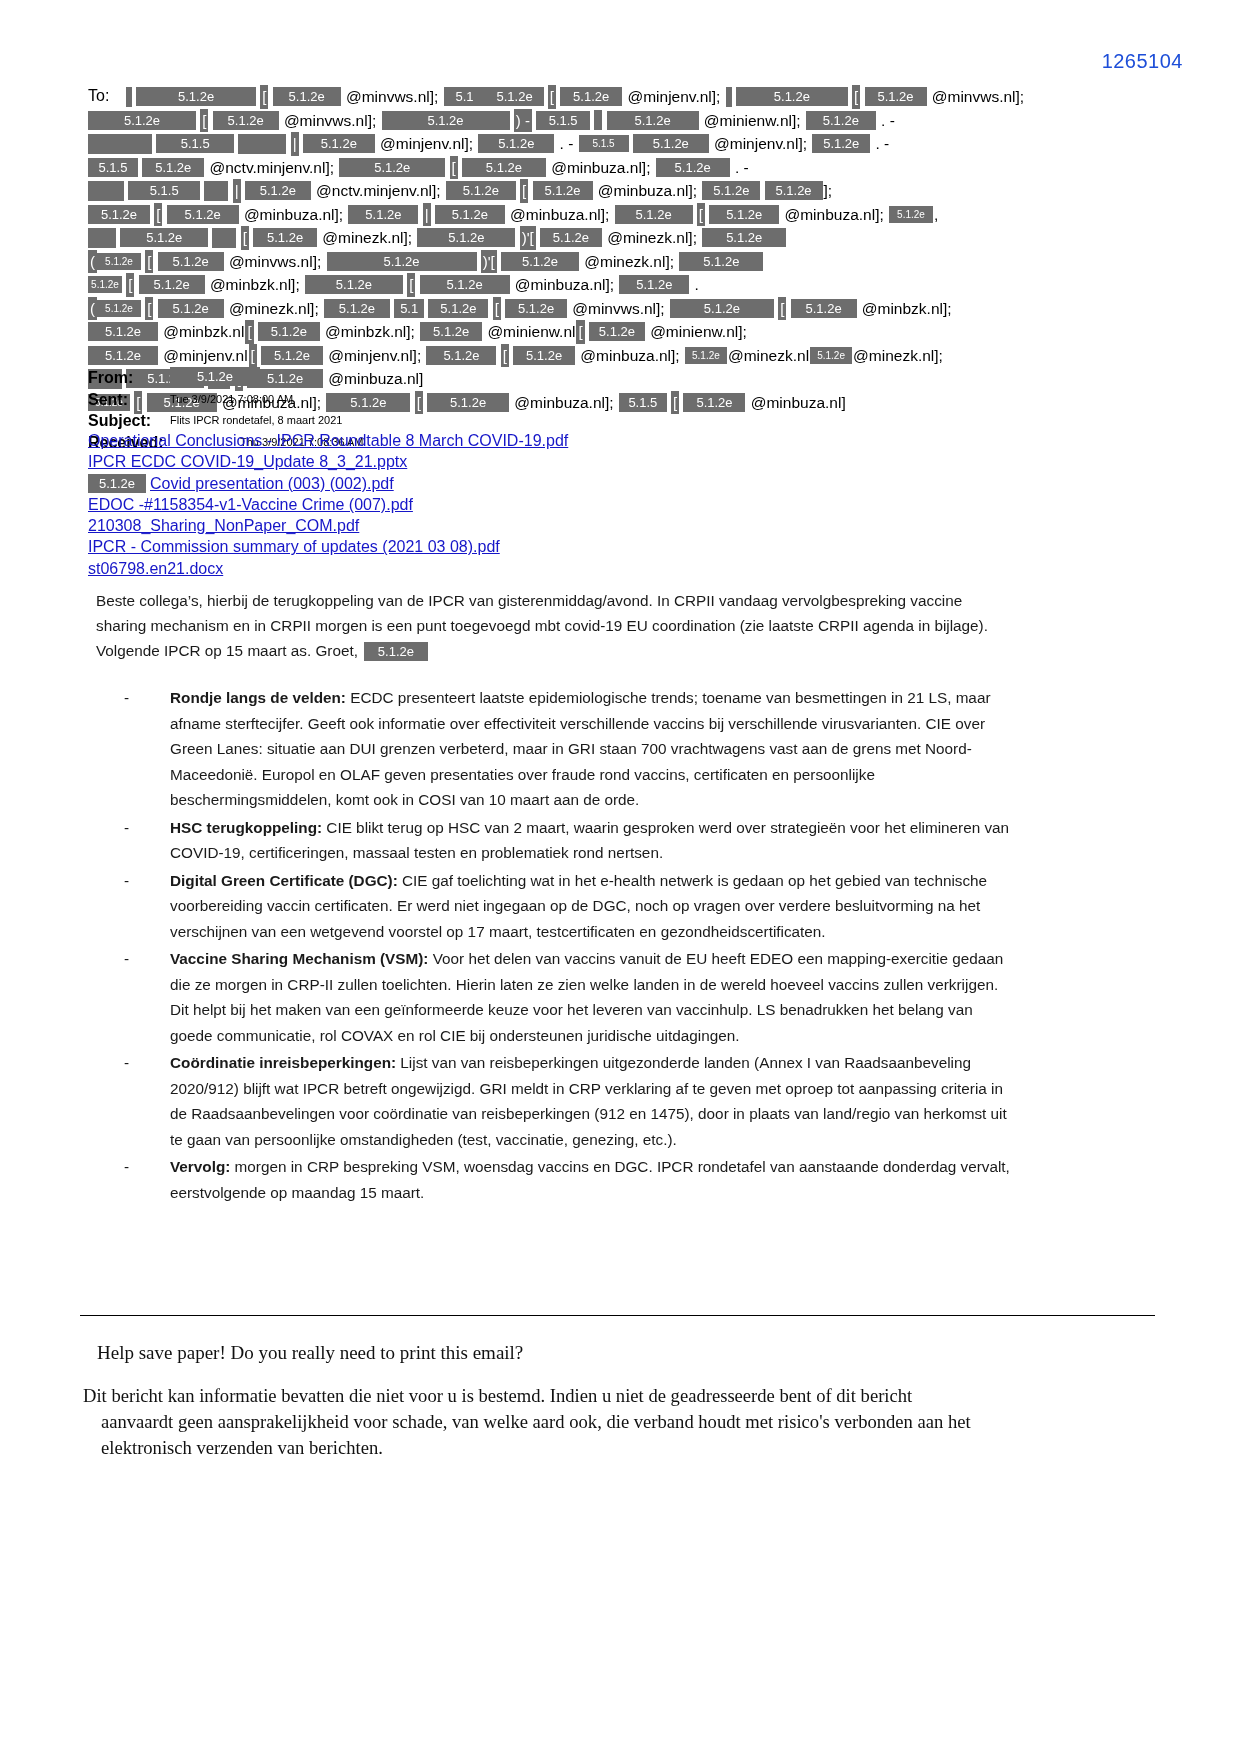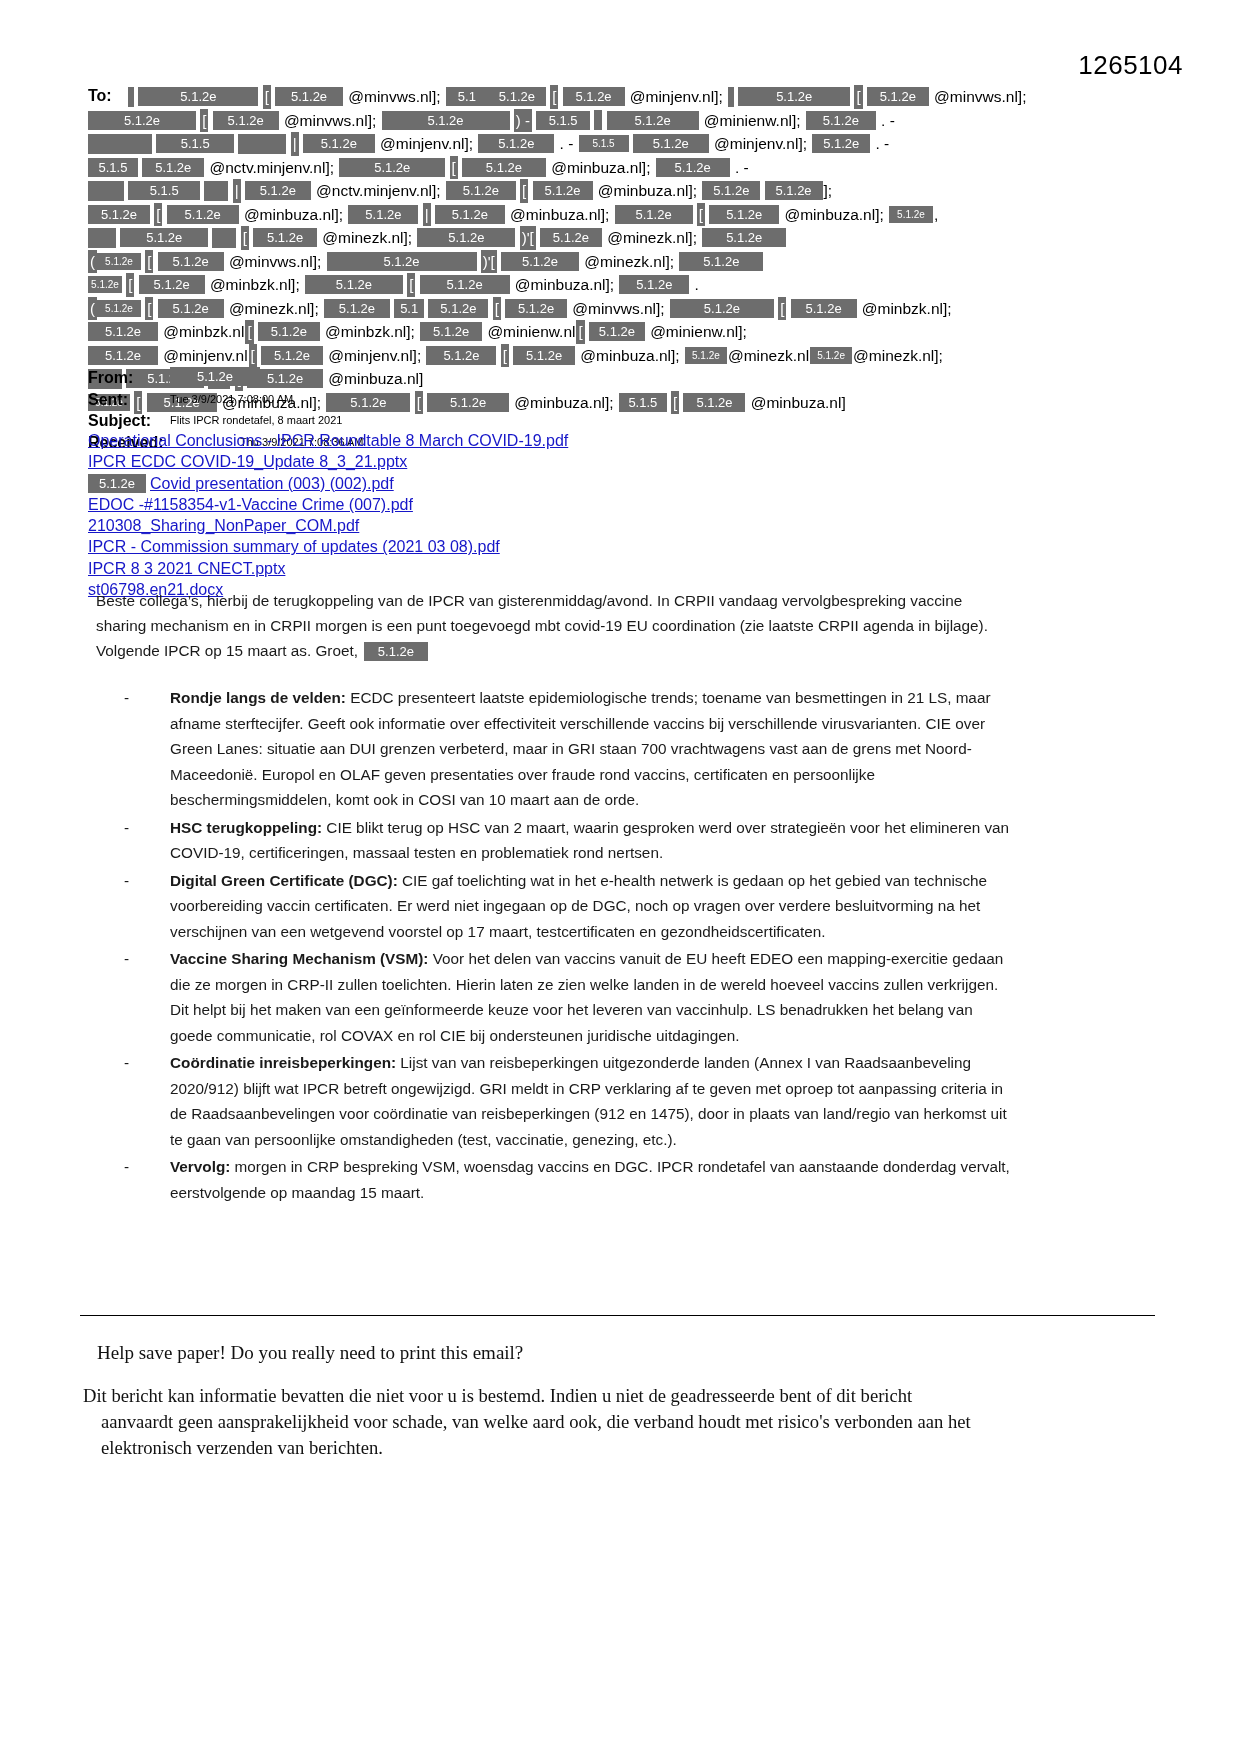--- a/index.html
+++ b/index.html
@@ -20,43 +20,43 @@
     overflow: hidden;
     box-sizing: border-box;
   }
 
   
   .page-stamp {
     position: absolute;
     top: 50px;
     right: 58px;
     font-family: "Liberation Sans", sans-serif;
-    font-size: 26px;
+    font-size: 20px;
     letter-spacing: 0.5px;
-    color: #000000;
+    color: #1d4ed8;
   }
 
   
   .mail-header {
     position: absolute;
     left: 88px;
     top: 84px;
     width: 1000px;
     font-family: "Liberation Sans", sans-serif;
     font-size: 15.2px;
     line-height: 23.5px;
     color: #000;
   }
   .hdr-line {
     position: relative;
     white-space: nowrap;
     height: 23.5px;
   }
   .hdr-label {
-    font-weight: bold;
+    font-weight: normal;
     font-size: 16px;
   }
 
   
   .rdx {
     display: inline-block;
     background: #6d6d6d;
     color: #ffffff;
     font-size: 13px;
     line-height: 19px;
@@ -432,23 +432,20 @@
     <div class="att-row">
       <span class="att">EDOC -#1158354-v1-Vaccine Crime (007).pdf</span>
     </div>
     <div class="att-row">
       <span class="att">210308_Sharing_NonPaper_COM.pdf</span>
     </div>
     <div class="att-row">
       <span class="att">IPCR - Commission summary of updates (2021 03 08).pdf</span>
     </div>
     <div class="att-row">
-      <span class="att">IPCR 8 3 2021 CNECT.pptx</span>
-    </div>
-    <div class="att-row">
       <span class="att">st06798.en21.docx</span>
     </div>
   </div>
 
   <div class="body-block">
     <div class="intro">
       <p>Beste collega’s, hierbij de terugkoppeling van de IPCR van gisterenmiddag/avond. In CRPII vandaag vervolgbespreking vaccine</p>
       <p>sharing mechanism en in CRPII morgen is een punt toegevoegd mbt covid-19 EU coordination (zie laatste CRPII agenda in bijlage).</p>
       <p>
         <span>Volgende IPCR op 15 maart as. Groet,</span><span class="rdx sig-chip" style="width:64px">5.1.2e</span>

